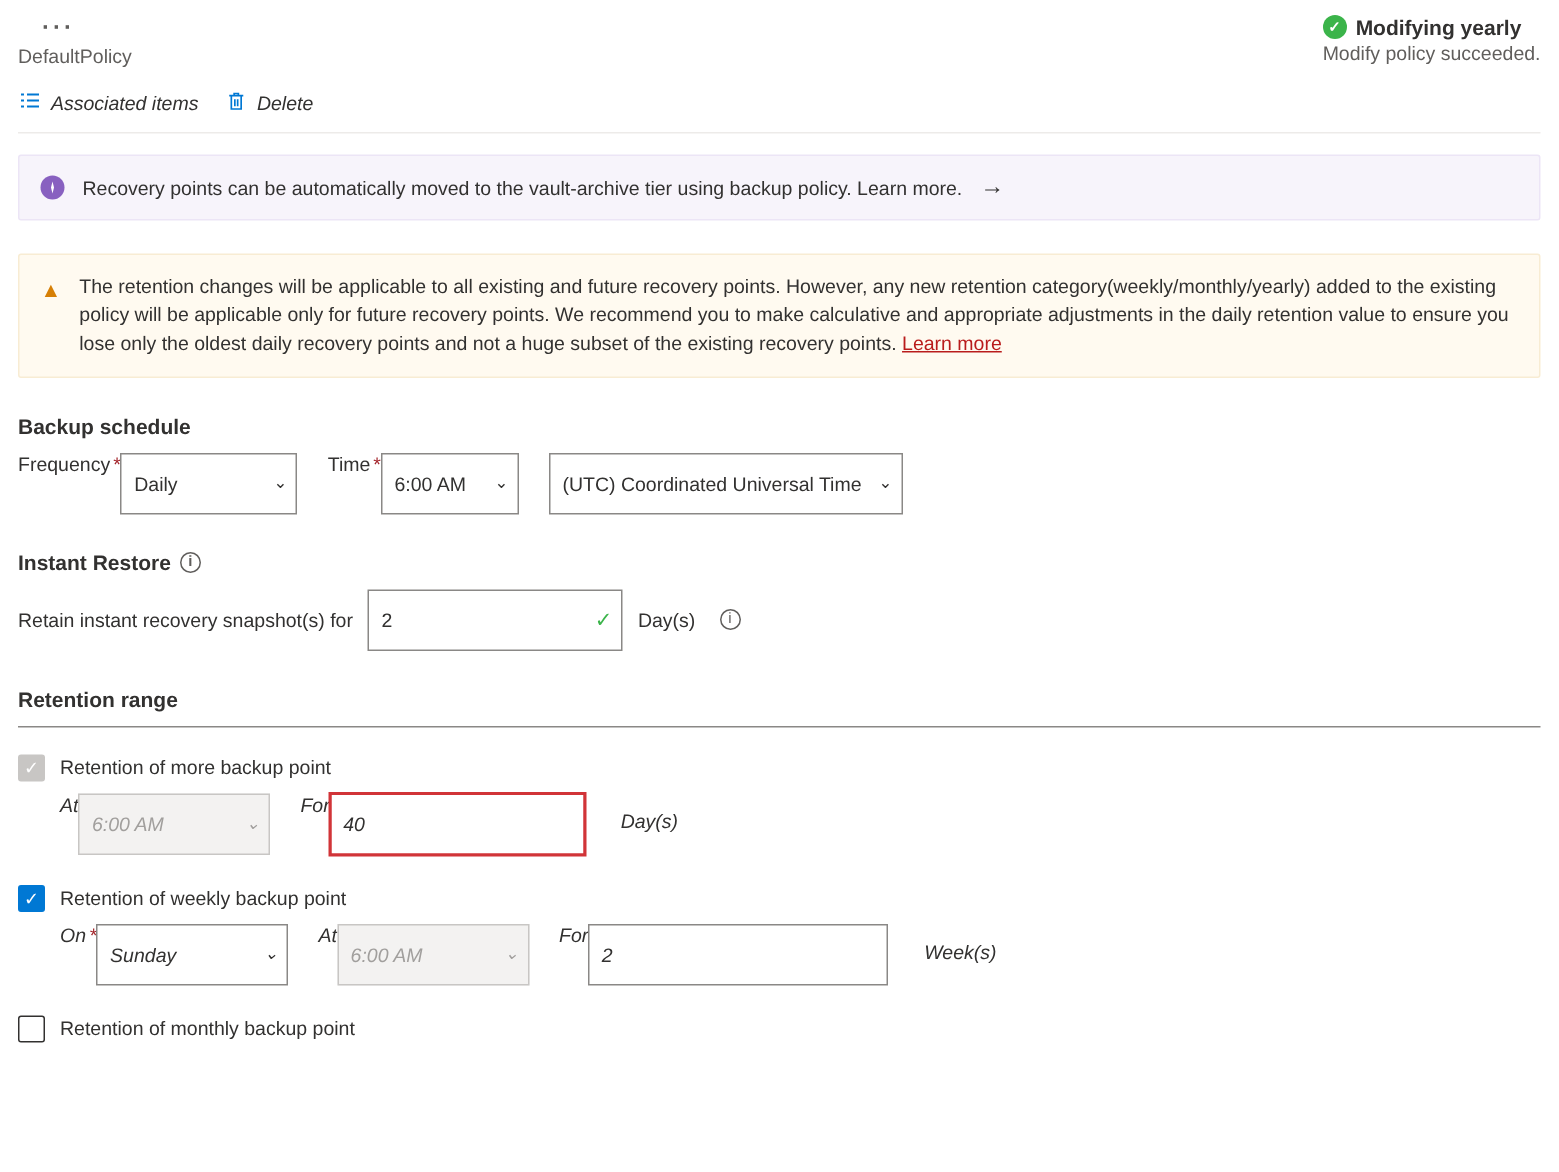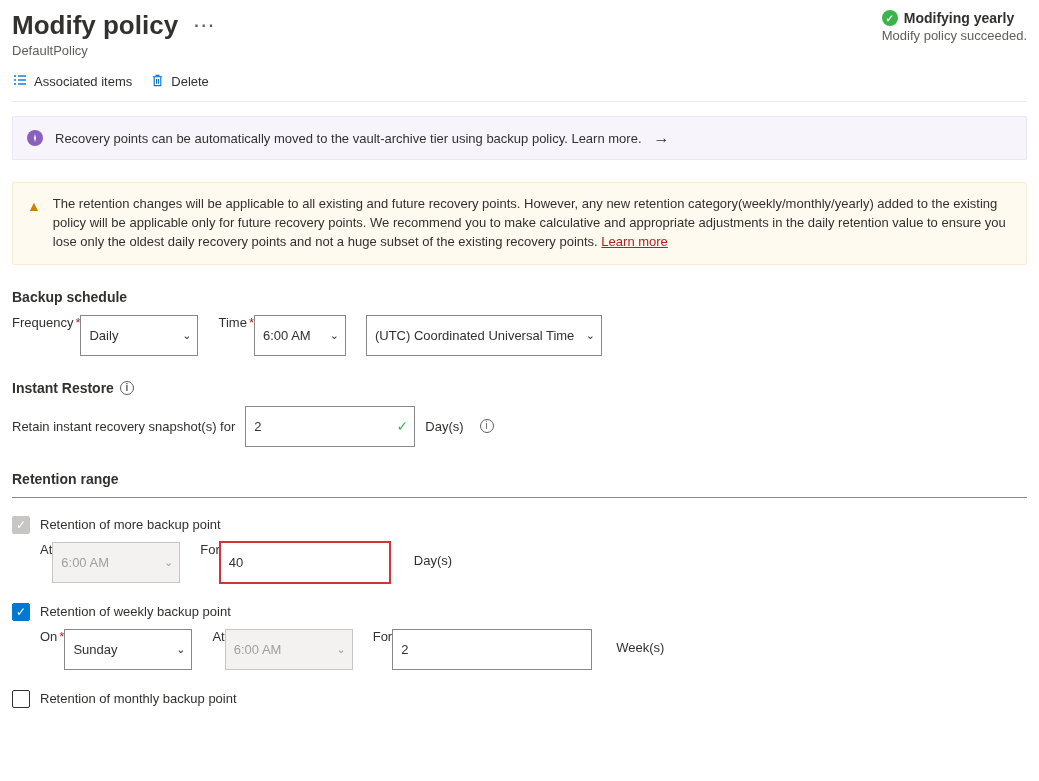--- a/index.html
+++ b/index.html
@@ -61,20 +61,21 @@
     font-size: 10px;
     font-weight: bold;
   }
 
   .toolbar {
     display: flex;
     align-items: center;
     gap: 18px;
     padding: 6px 0 10px 0;
     border-bottom: 1px solid #edebe9;
+    font-style: italic;
   }
   .toolbar-item {
     display: inline-flex;
     align-items: center;
     gap: 6px;
     color: #323130;
     font-size: 13px;
     cursor: pointer;
   }
   .toolbar-item .ticon { color: #0078d4; }
@@ -187,32 +188,31 @@
     display:flex;align-items:center;gap:10px;margin-bottom:8px;font-size:13px;
   }
   .cbox {
     width:18px;height:18px;border:1px solid #323130;border-radius:2px;
     display:inline-flex;align-items:center;justify-content:center;
     background:#fff;font-size:12px;color:#fff;
   }
   .cbox.checked-blue { background:#0078d4;border-color:#0078d4; }
   .cbox.checked-grey { background:#c8c6c4;border-color:#c8c6c4;color:#fff; }
 
-  .sub-form { margin-left:28px; margin-top:6px; margin-bottom:20px; }
+  .sub-form { margin-left:28px; margin-top:6px; margin-bottom:20px;font-style:italic; }
 
   .w-130{min-width:118px;} .w-100{min-width:92px;} .w-250{min-width:236px;}
   .w-140{min-width:128px;} .w-180{min-width:170px;}
 </style>
 </head>
 <body>
 
 <div class="header">
   <div class="header-left">
     <h1 class="page-title">
-      <span>Modify policy</span>
       <span class="dots">···</span>
     </h1>
     <div class="subtitle">DefaultPolicy</div>
   </div>
   <div class="header-right">
     <div class="status-line">
       <span class="ok-icon">✓</span>
       <span>Modifying yearly</span>
     </div>
     <div class="status-sub">Modify policy succeeded.</div>

